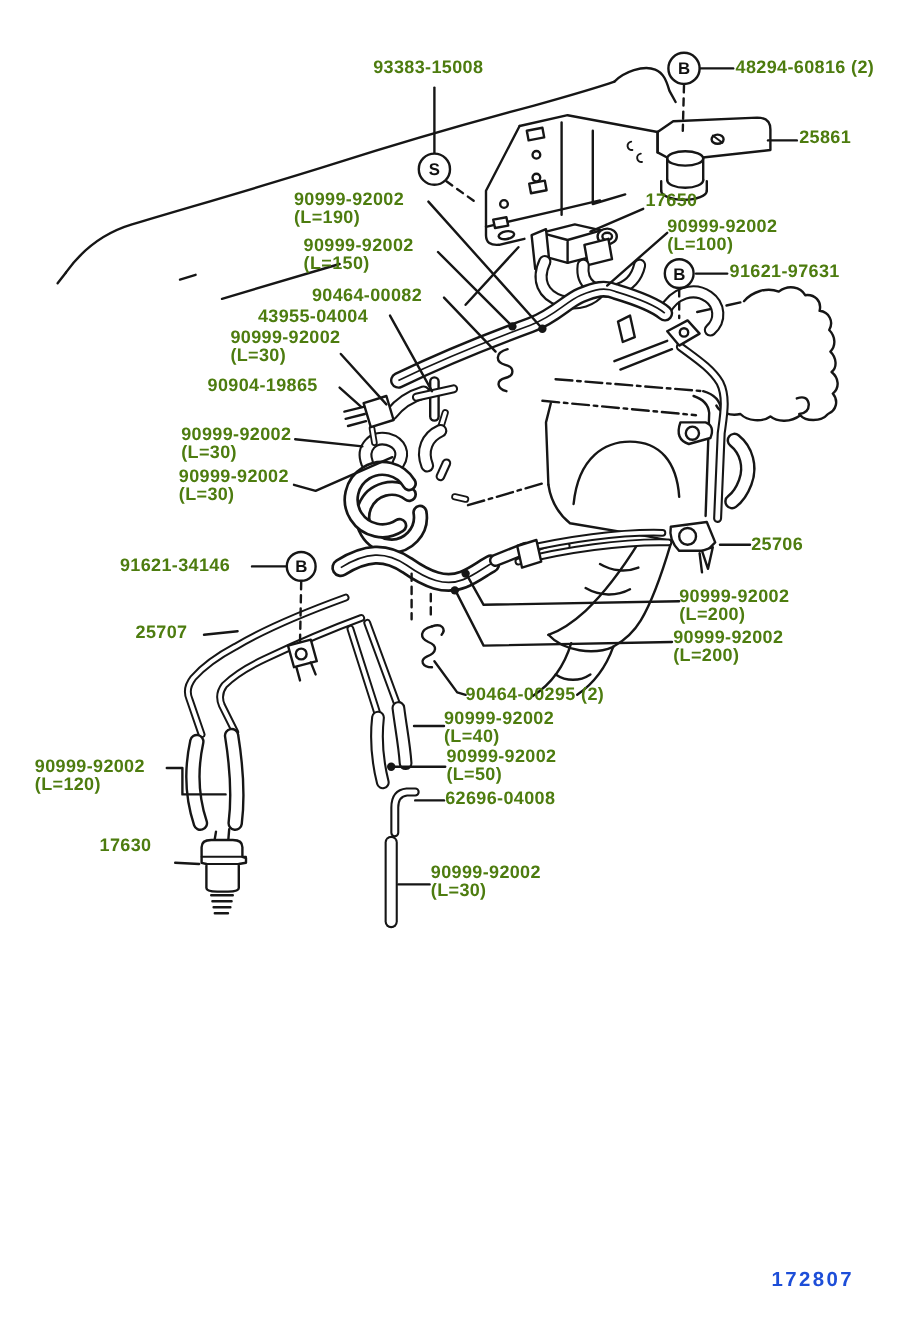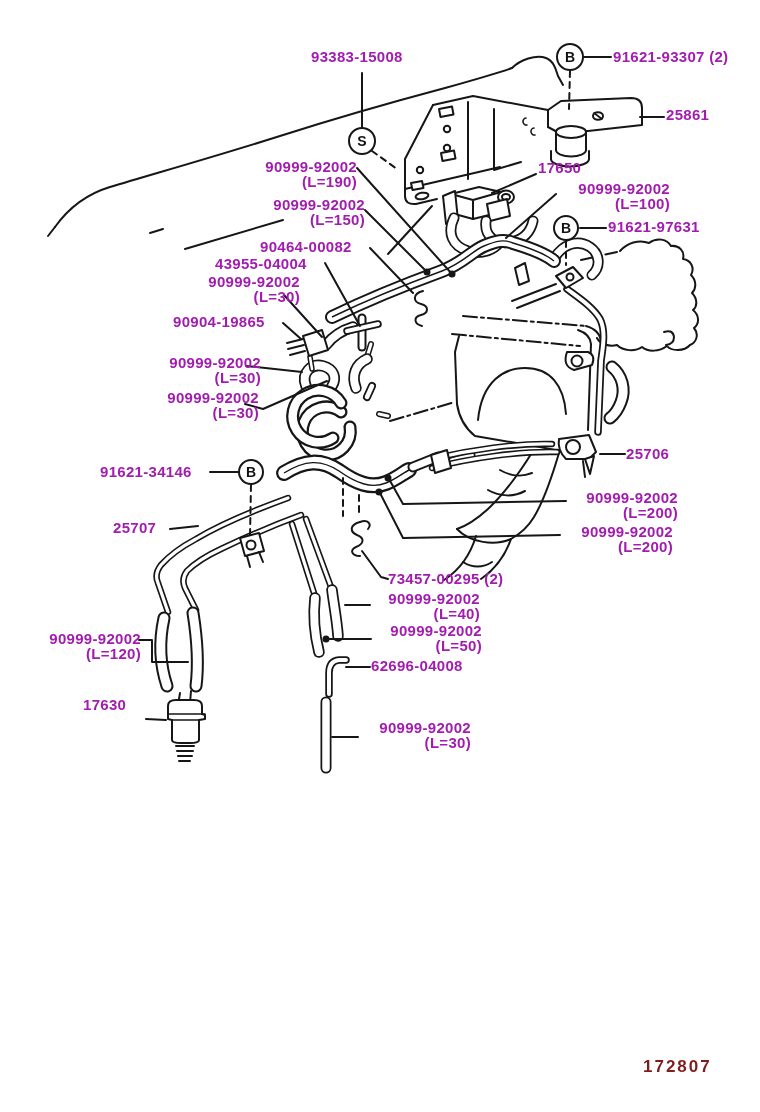--- a/index.html
+++ b/index.html
@@ -9,25 +9,25 @@
   .ln{stroke:#161616;stroke-width:2;fill:none;stroke-linecap:round;stroke-linejoin:round}
   .thin{stroke-width:1.6}
   .fillw{fill:#fff;stroke:#161616;stroke-width:2;stroke-linejoin:round}
   .dot{fill:#161616;stroke:none}
   .dsh{stroke-dasharray:6 5}
   .ddot{stroke-dasharray:14 4 3 4}
   .tubeO{stroke:#161616;fill:none;stroke-linecap:round;stroke-linejoin:round}
   .tubeI{stroke:#fff;fill:none;stroke-linecap:round;stroke-linejoin:round}
   .mid{stroke:#161616;fill:none;stroke-width:1.4}
   .sym{font:bold 14px "Liberation Sans",sans-serif;fill:#111;text-anchor:middle}
-  .lbl{position:absolute;font:bold 15px/15px "Liberation Sans",sans-serif;color:#a21caf;
+  .lbl{position:absolute;font:bold 15px/15px "Liberation Sans",sans-serif;color:#4d7c0f;
        letter-spacing:.3px;white-space:nowrap}
-  .lbl.two{text-align:right;white-space:normal}
+  .lbl.two{text-align:left;white-space:normal}
   .l1,.l2{display:block}
-  .fig{position:absolute;font:bold 17px "Liberation Sans",sans-serif;color:#7f1d1d;letter-spacing:2px}
+  .fig{position:absolute;font:bold 17px "Liberation Sans",sans-serif;color:#1d4ed8;letter-spacing:2px}
 </style>
 </head>
 <body>
 
 <div id="page">
 
 <svg width="760" height="1112" viewBox="0 0 760 1112">
 <defs>
   <path id="tMain" d="M332,317 C365,301 412,282 442,271 C463,263 472,251 484,246 C496,241 504,239 513,243 C533,249 547,255 554,261"></path>
   <path id="tV1" d="M454,218 C447,233 452,246 468,251 C482,255 494,250 500,242"></path>
@@ -299,21 +299,21 @@
 <g>
   <circle class="fillw" cx="251" cy="472" r="12" stroke-width="2.4"></circle>
   <text class="sym" x="251" y="477">B</text>
 </g>
 </svg>
 
 <div class="lbl" style="left:311px;top:49px">
       <span class="l1">93383-15008</span>
     </div>
 <div class="lbl" style="left:613px;top:49px">
-      <span class="l1">91621-93307 (2)</span>
+      <span class="l1">48294-60816 (2)</span>
     </div>
 <div class="lbl" style="left:666px;top:107px">
       <span class="l1">25861</span>
     </div>
 <div class="lbl" style="left:538px;top:160px">
       <span class="l1">17650</span>
     </div>
 <div class="lbl two" style="left:556px;top:181px;width:114px">
       <span class="l1">90999-92002</span>
       <span class="l2">(L=100)</span>
@@ -361,21 +361,21 @@
     </div>
 <div class="lbl two" style="left:566px;top:490px;width:112px">
       <span class="l1">90999-92002</span>
       <span class="l2">(L=200)</span>
     </div>
 <div class="lbl two" style="left:561px;top:524px;width:112px">
       <span class="l1">90999-92002</span>
       <span class="l2">(L=200)</span>
     </div>
 <div class="lbl" style="left:388px;top:571px">
-      <span class="l1">73457-00295 (2)</span>
+      <span class="l1">90464-00295 (2)</span>
     </div>
 <div class="lbl two" style="left:370px;top:591px;width:110px">
       <span class="l1">90999-92002</span>
       <span class="l2">(L=40)</span>
     </div>
 <div class="lbl two" style="left:372px;top:623px;width:110px">
       <span class="l1">90999-92002</span>
       <span class="l2">(L=50)</span>
     </div>
 <div class="lbl" style="left:371px;top:658px">

